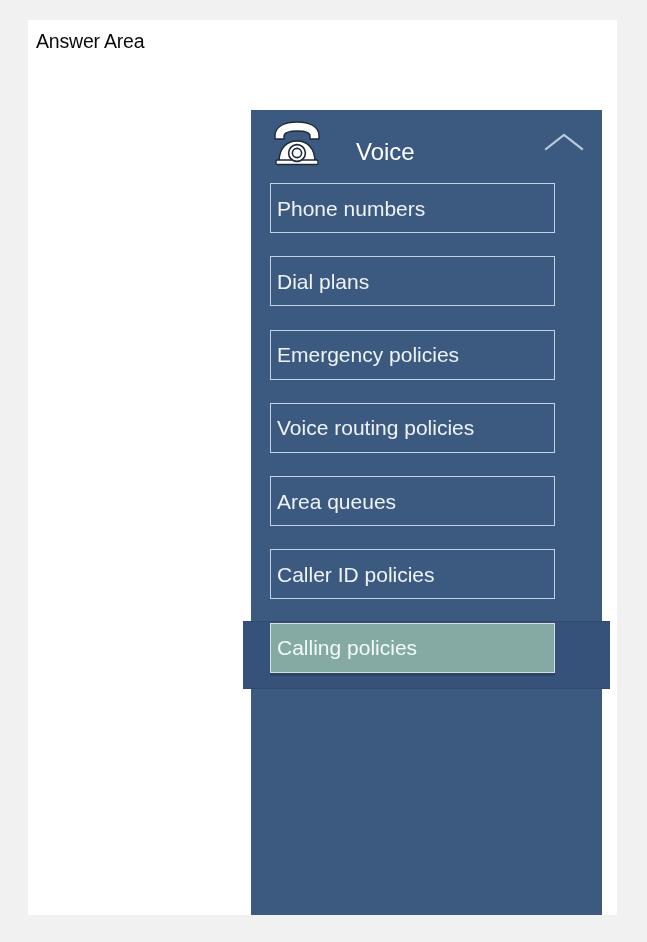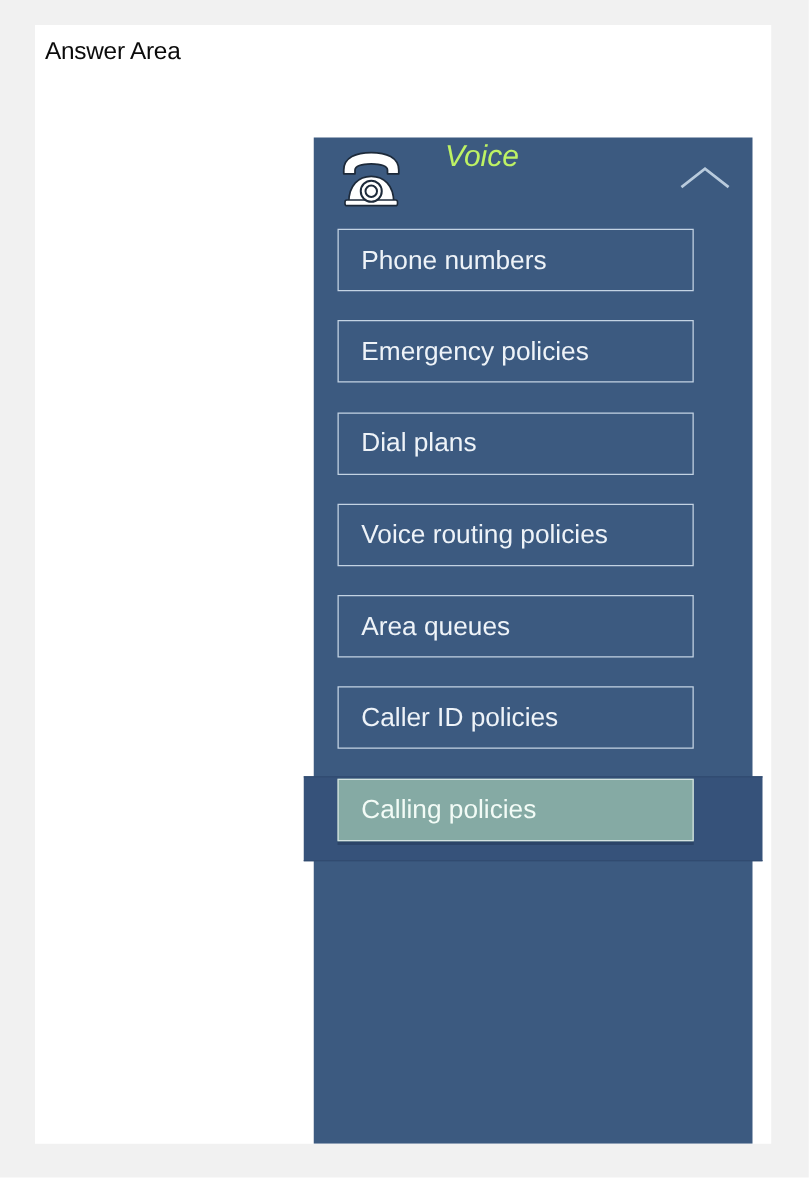--- a/index.html
+++ b/index.html
@@ -61,26 +61,25 @@
     position: absolute;
     left: 18px;
     top: 10px;
     width: 56px;
     height: 46px;
   }
 
   #voice-title {
     position: absolute;
     left: 105px;
-    top: 2px;
+    top: 28px;
     font-size: 24px;
-    color: #bef264;
+    color: #ffffff;
     font-weight: normal;
     white-space: nowrap;
-    font-style: italic;
   }
 
   #collapse-icon {
     position: absolute;
     right: 16px;
     top: 20px;
     width: 44px;
     height: 26px;
   }
 
@@ -119,21 +118,21 @@
     position: absolute;
     left: 19px;
     top: 7px;
     width: 285px;
     height: 50px;
     box-sizing: border-box;
     border: 1.5px solid #c3d3e3;
     background: #3c5a80;
     display: flex;
     align-items: center;
-    padding-left: 18px;
+    padding-left: 6px;
   }
 
   .item-label {
     font-size: 21px;
     color: #eef3f8;
     white-space: nowrap;
     line-height: 1;
   }
 
   
@@ -178,26 +177,26 @@
     </div>
 
     <div id="voice-list">
         <div class="list-row">
           <div class="item-box">
             <span class="item-label">Phone numbers</span>
           </div>
         </div>
         <div class="list-row">
           <div class="item-box">
+            <span class="item-label">Dial plans</span>
+          </div>
+        </div>
+        <div class="list-row">
+          <div class="item-box">
             <span class="item-label">Emergency policies</span>
-          </div>
-        </div>
-        <div class="list-row">
-          <div class="item-box">
-            <span class="item-label">Dial plans</span>
           </div>
         </div>
         <div class="list-row">
           <div class="item-box">
             <span class="item-label">Voice routing policies</span>
           </div>
         </div>
         <div class="list-row">
           <div class="item-box">
             <span class="item-label">Area queues</span>

